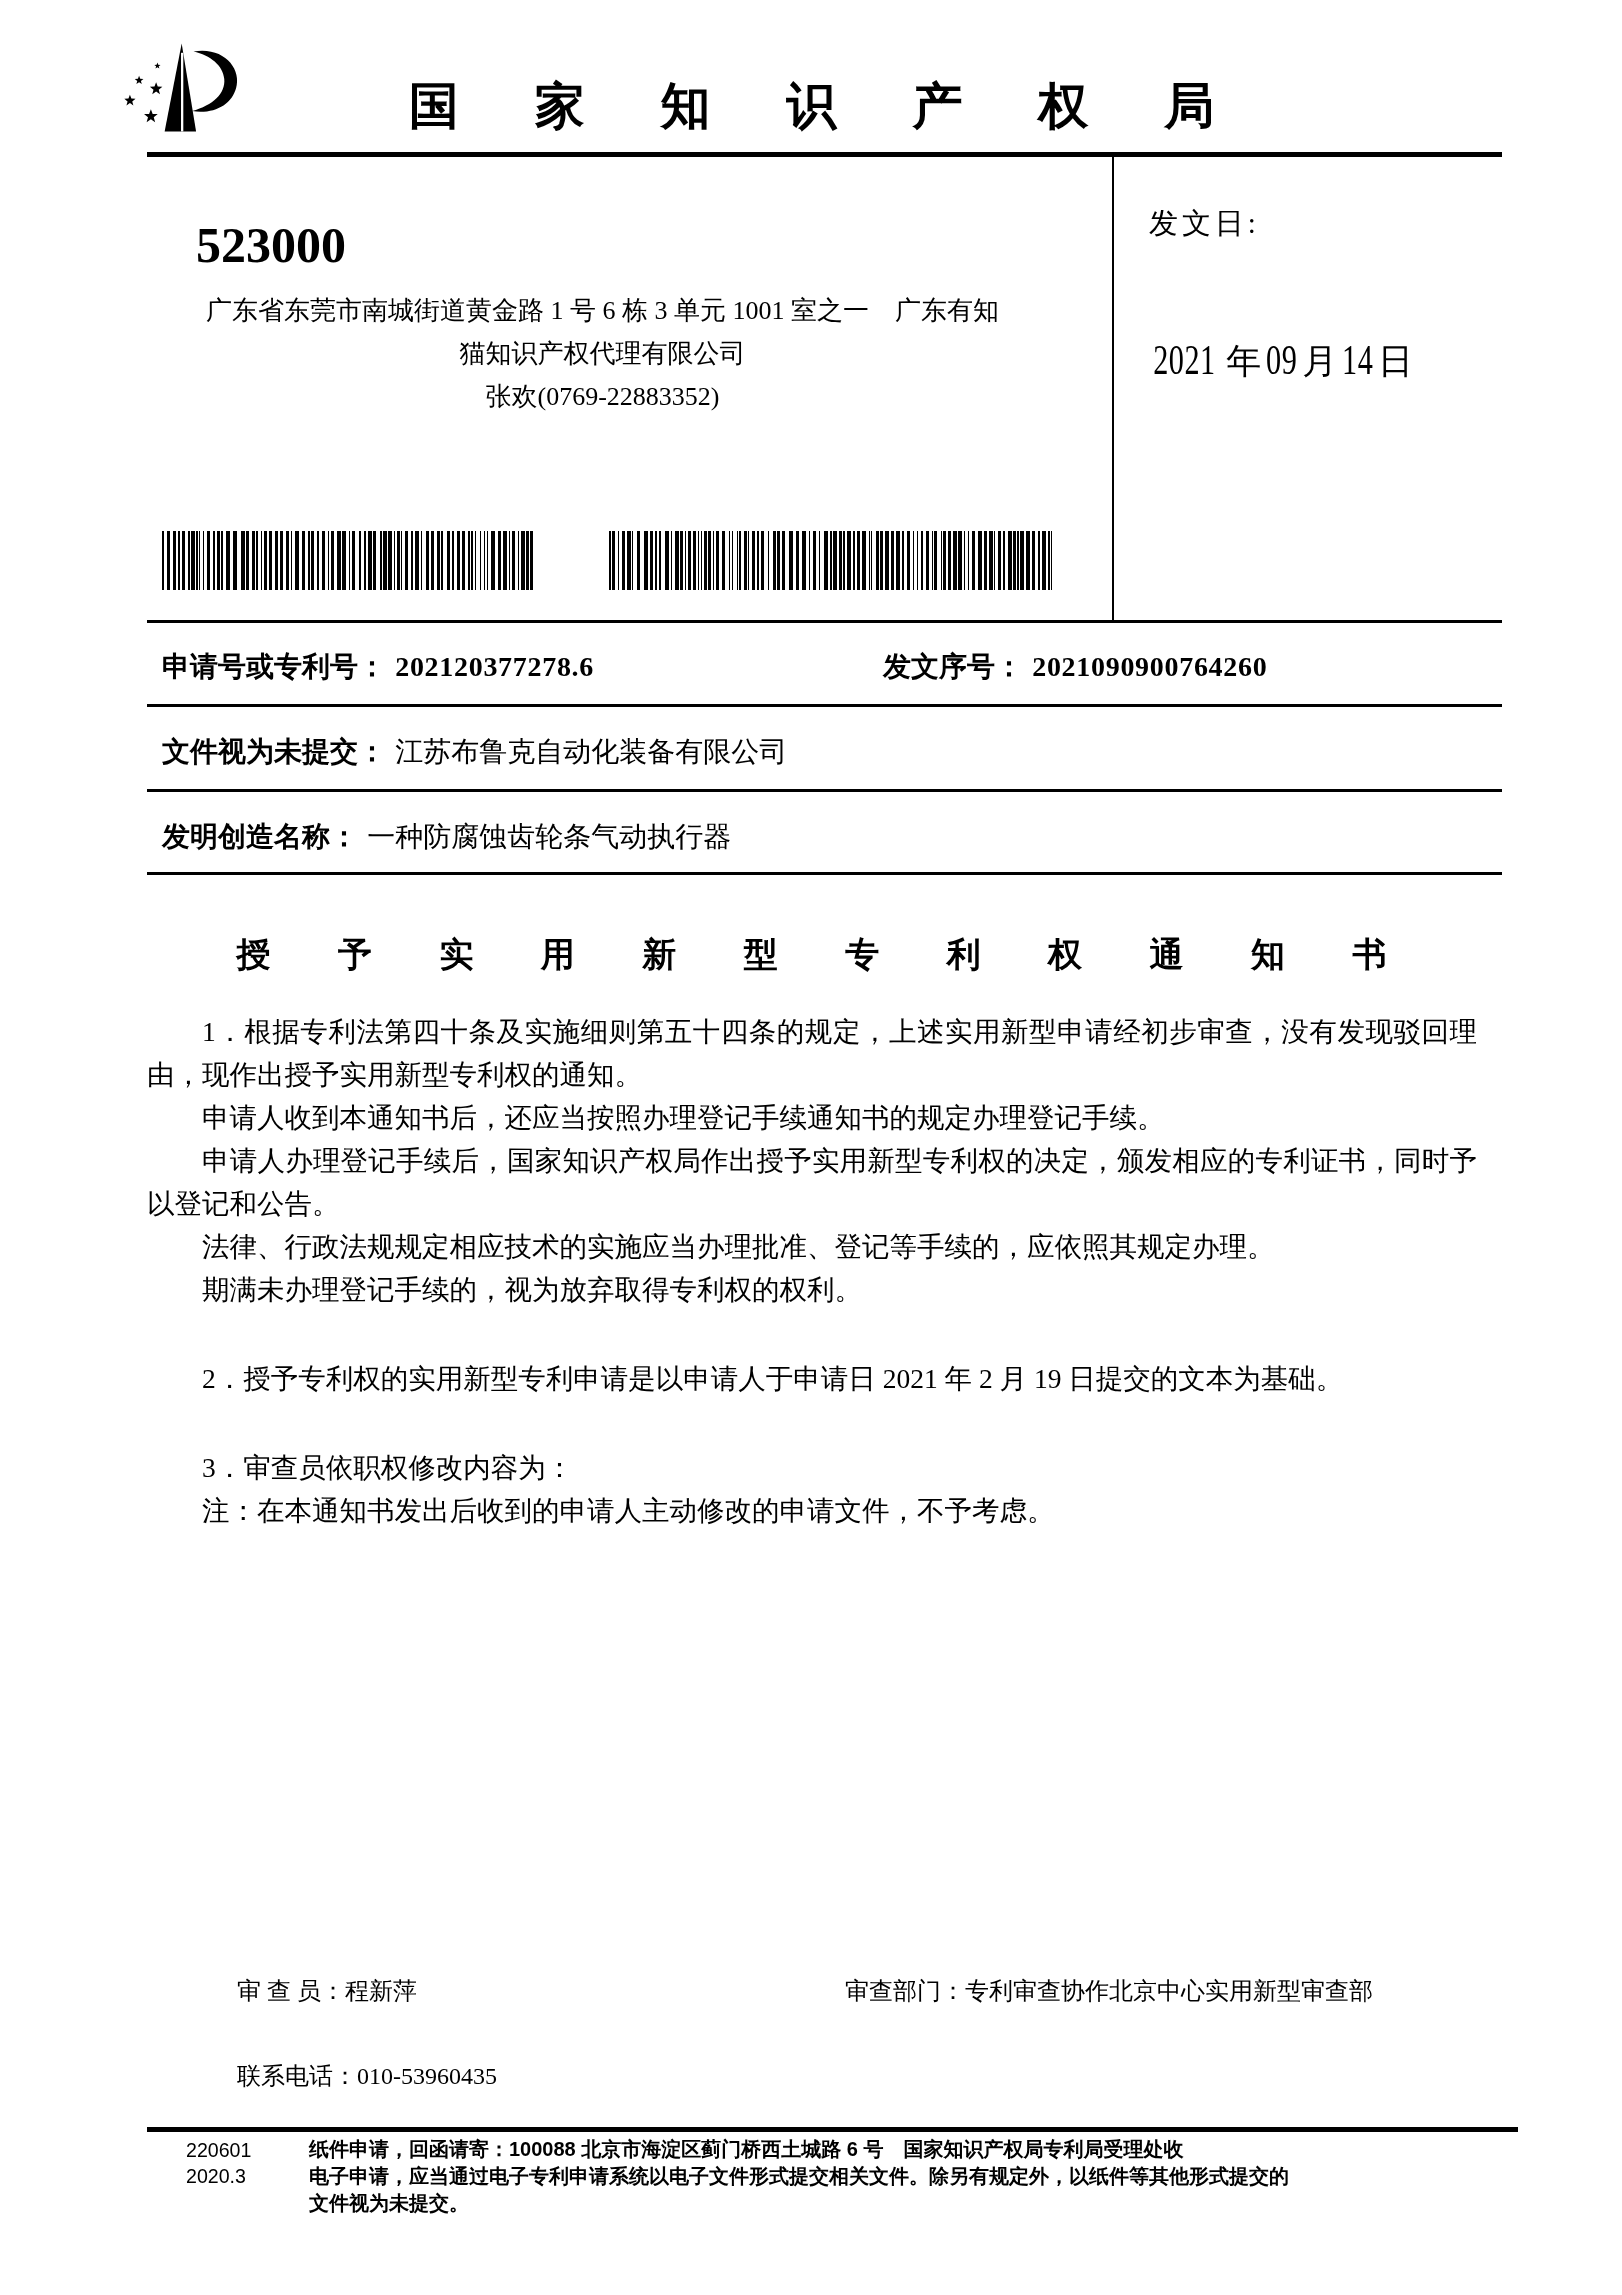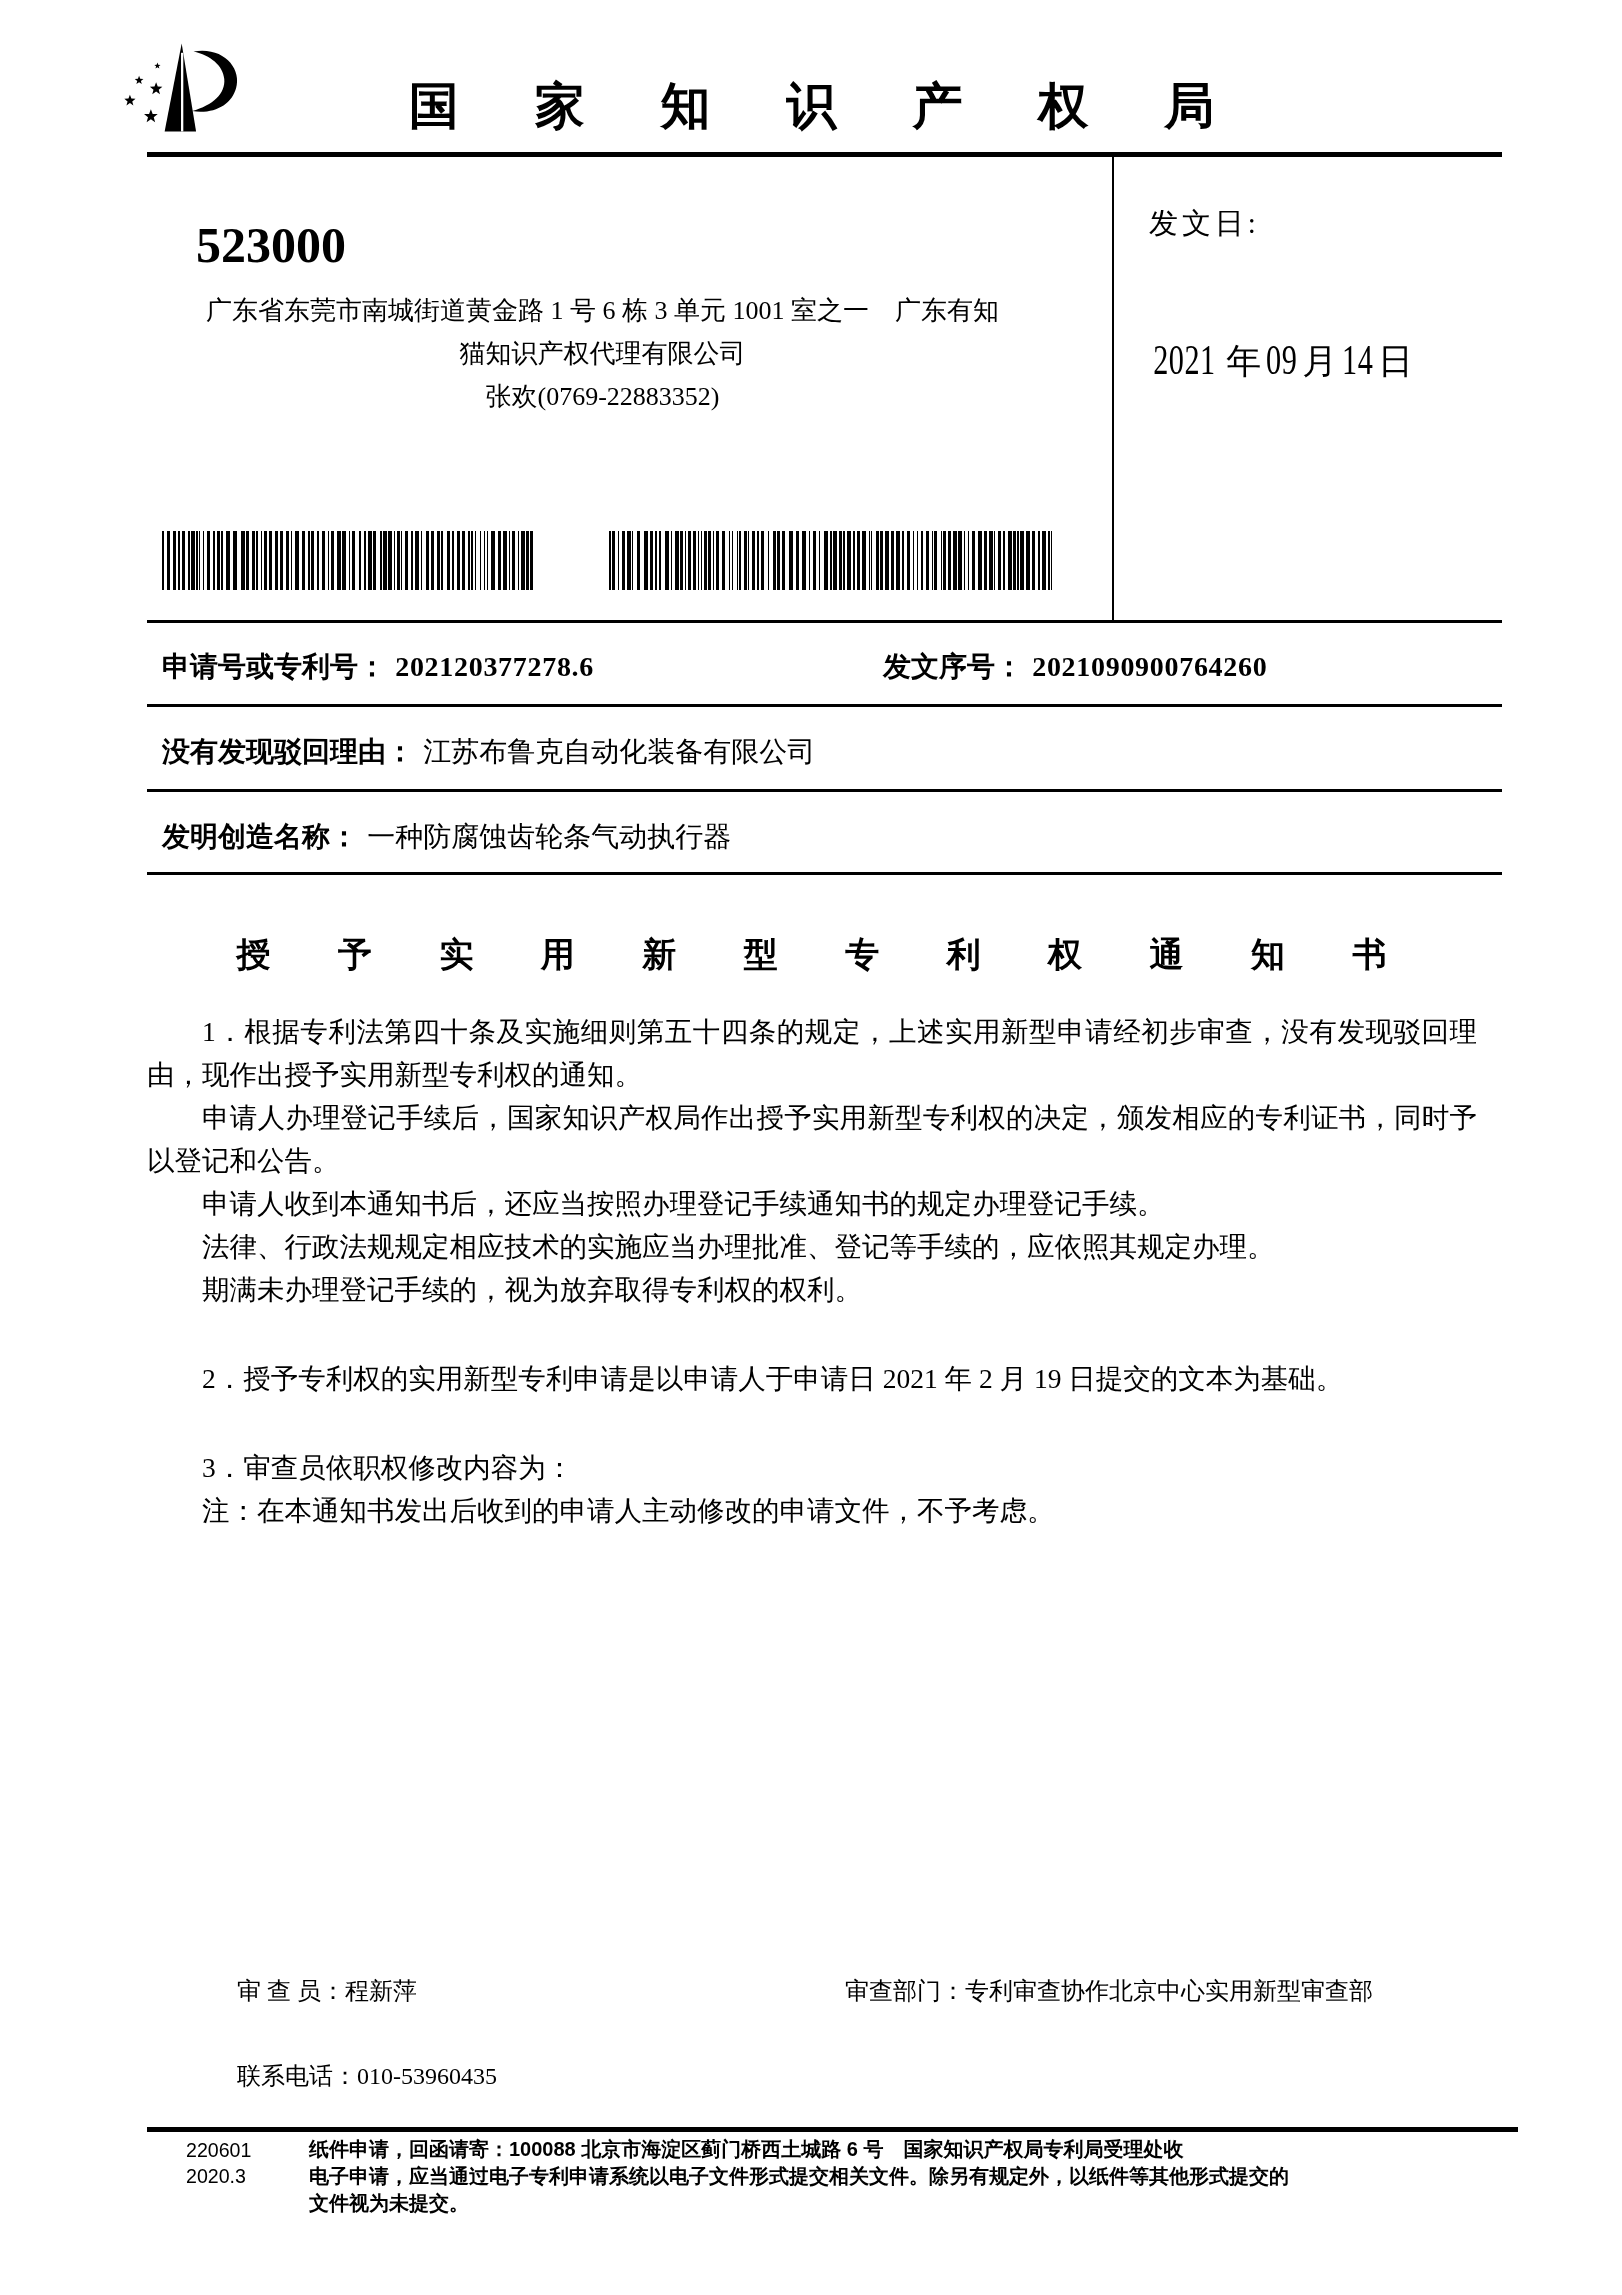--- a/index.html
+++ b/index.html
@@ -296,38 +296,38 @@
       <span class="lbl">申请号或专利号：</span><span class="val num">202120377278.6</span>
     </span>
     <span class="at-serial">
       <span class="lbl">发文序号：</span><span class="val num">2021090900764260</span>
     </span>
   </div>
   <div class="abs hr rule-f1"></div>
 
   <div class="abs frow row2">
     <span class="at-left">
-      <span class="lbl">没有发现驳回理由：</span><span class="val">江苏布鲁克自动化装备有限公司</span>
+      <span class="lbl">文件视为未提交：</span><span class="val">江苏布鲁克自动化装备有限公司</span>
     </span>
   </div>
   <div class="abs hr rule-f2"></div>
 
   <div class="abs frow row3">
     <span class="at-left">
       <span class="lbl">发明创造名称：</span><span class="val">一种防腐蚀齿轮条气动执行器</span>
     </span>
   </div>
   <div class="abs hr rule-f3"></div>
 
   <div class="abs notice-title">授 予 实 用 新 型 专 利 权 通 知 书</div>
 
   <div class="abs body-text">
     <p>1．根据专利法第四十条及实施细则第五十四条的规定，上述实用新型申请经初步审查，没有发现驳回理由，现作出授予实用新型专利权的通知。</p>
+    <p>申请人收到本通知书后，还应当按照办理登记手续通知书的规定办理登记手续。</p>
     <p>申请人办理登记手续后，国家知识产权局作出授予实用新型专利权的决定，颁发相应的专利证书，同时予以登记和公告。</p>
-    <p>申请人收到本通知书后，还应当按照办理登记手续通知书的规定办理登记手续。</p>
     <p>法律、行政法规规定相应技术的实施应当办理批准、登记等手续的，应依照其规定办理。</p>
     <p>期满未办理登记手续的，视为放弃取得专利权的权利。</p>
     <p class="gap-before">2．授予专利权的实用新型专利申请是以申请人于申请日 2021 年 2 月 19 日提交的文本为基础。</p>
     <p class="gap-before">3．审查员依职权修改内容为：</p>
     <p>注：在本通知书发出后收到的申请人主动修改的申请文件，不予考虑。</p>
   </div>
 
   <div class="abs sign-row examiner-row">
     <span class="at-exam">
       <span>审 查 员：</span><span>程新萍</span>

